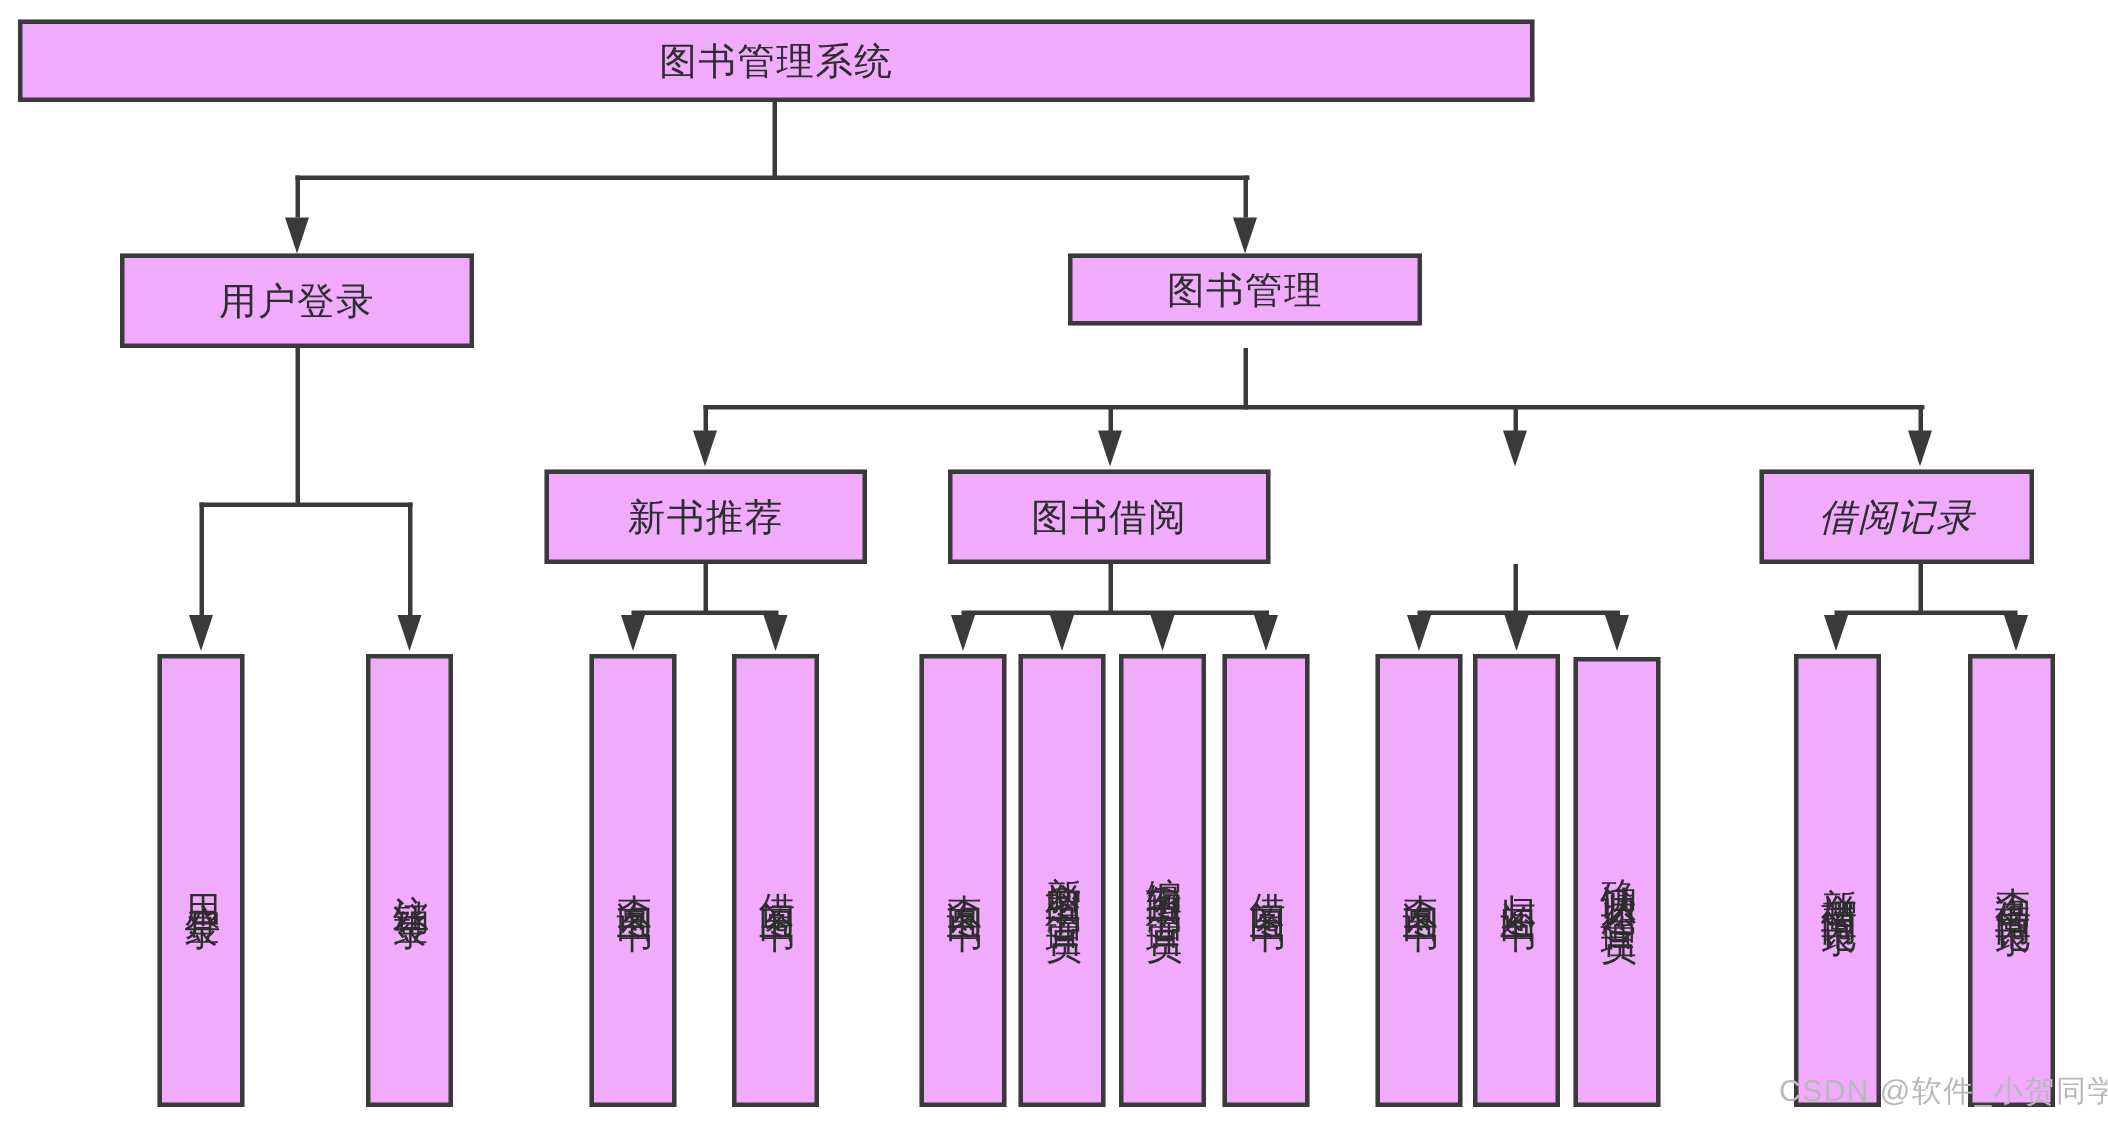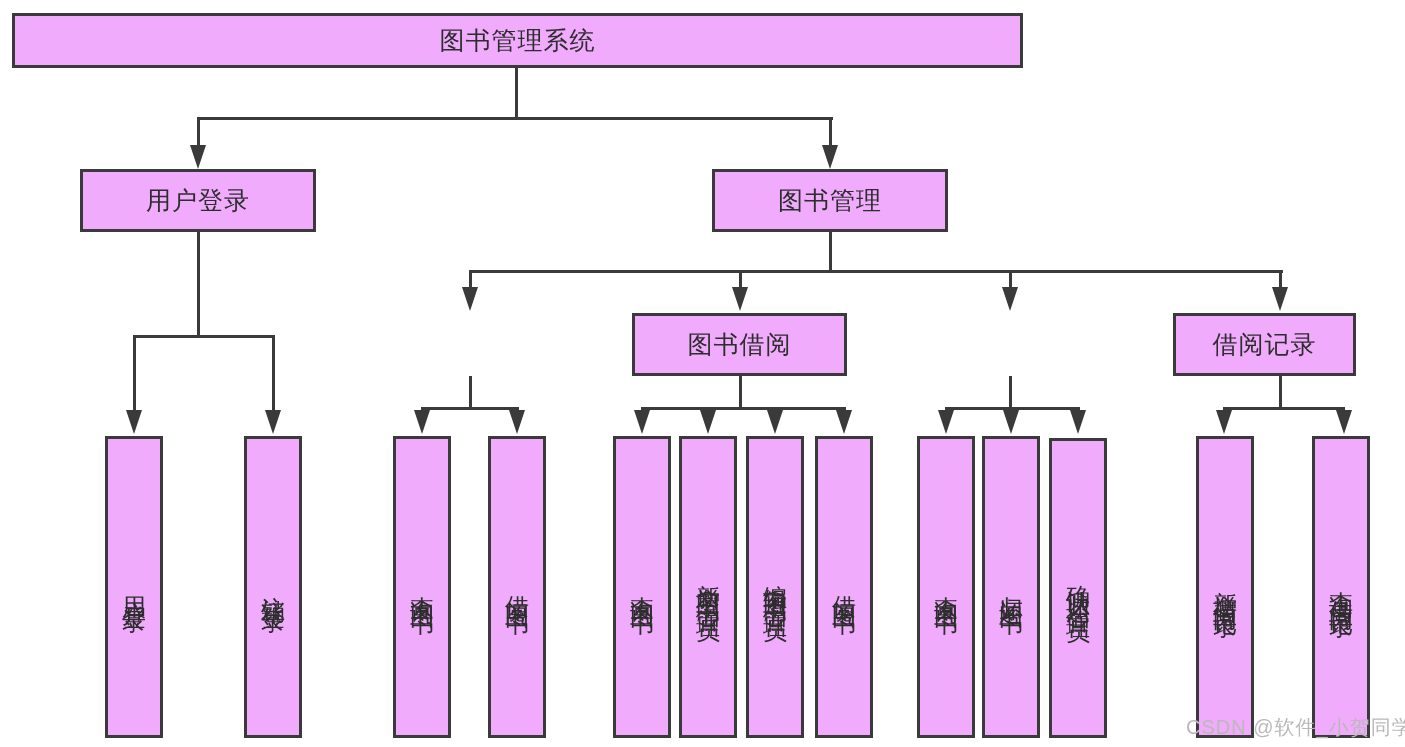--- a/index.html
+++ b/index.html
@@ -64,21 +64,21 @@
   <div class="line" style="left:515px;top:68px;width:3px;height:50px;"></div>
   <div class="line" style="left:197px;top:117px;width:636px;height:3px;"></div>
   <div class="line" style="left:197px;top:117px;width:3px;height:28px;"></div>
   <div class="line" style="left:829px;top:117px;width:3px;height:28px;"></div>
   <div class="arrow" style="left:190px;top:145px;"></div>
   <div class="arrow" style="left:822px;top:145px;"></div>
 
   <div class="box h-box" style="left:80px;top:169px;width:236px;height:63px;">
     <span>用户登录</span>
   </div>
-  <div class="box h-box" style="left:712px;top:169px;width:236px;height:63px;">
+  <div class="box h-box" style="left:712px;top:169px;width:236px;height:48px;">
     <span>图书管理</span>
   </div>
 
   <div class="line" style="left:197px;top:232px;width:3px;height:105px;"></div>
   <div class="line" style="left:133px;top:335px;width:142px;height:3px;"></div>
   <div class="line" style="left:133px;top:335px;width:3px;height:75px;"></div>
   <div class="line" style="left:272px;top:335px;width:3px;height:75px;"></div>
   <div class="arrow" style="left:126px;top:410px;"></div>
   <div class="arrow" style="left:265px;top:410px;"></div>
 
@@ -86,24 +86,27 @@
   <div class="line" style="left:469px;top:270px;width:814px;height:3px;"></div>
   <div class="line" style="left:469px;top:270px;width:3px;height:19px;"></div>
   <div class="line" style="left:739px;top:270px;width:3px;height:19px;"></div>
   <div class="line" style="left:1009px;top:270px;width:3px;height:19px;"></div>
   <div class="line" style="left:1279px;top:270px;width:3px;height:19px;"></div>
   <div class="arrow" style="left:462px;top:287px;"></div>
   <div class="arrow" style="left:732px;top:287px;"></div>
   <div class="arrow" style="left:1002px;top:287px;"></div>
   <div class="arrow" style="left:1272px;top:287px;"></div>
 
+  <div class="box h-box" style="left:363px;top:313px;width:215px;height:63px;">
+    <span>新书推荐</span>
+  </div>
   <div class="box h-box" style="left:632px;top:313px;width:215px;height:63px;align-items:center;">
     <span>图书借阅</span>
   </div>
-  <div class="box h-box" style="left:1173px;top:313px;width:183px;height:63px;">
+  <div class="box h-box" style="left:1173px;top:313px;width:183px;height:63px;font-style:italic;">
     <span>借阅记录</span>
   </div>
 
   <div class="line" style="left:469px;top:376px;width:3px;height:33px;"></div>
   <div class="line" style="left:421px;top:407px;width:98px;height:3px;"></div>
   <div class="arrow" style="left:414px;top:410px;"></div>
   <div class="arrow" style="left:509px;top:410px;"></div>
 
   <div class="line" style="left:739px;top:376px;width:3px;height:33px;"></div>
   <div class="line" style="left:641px;top:407px;width:205px;height:3px;"></div>

